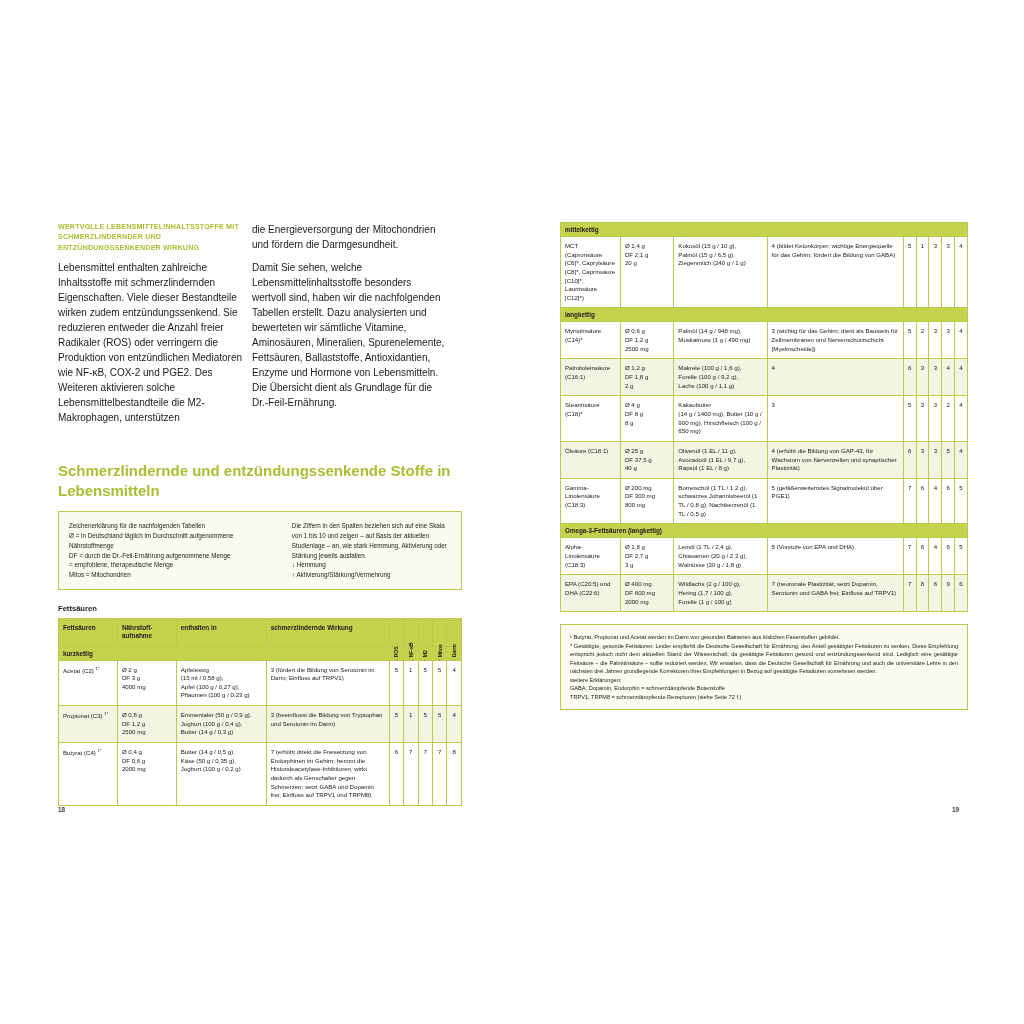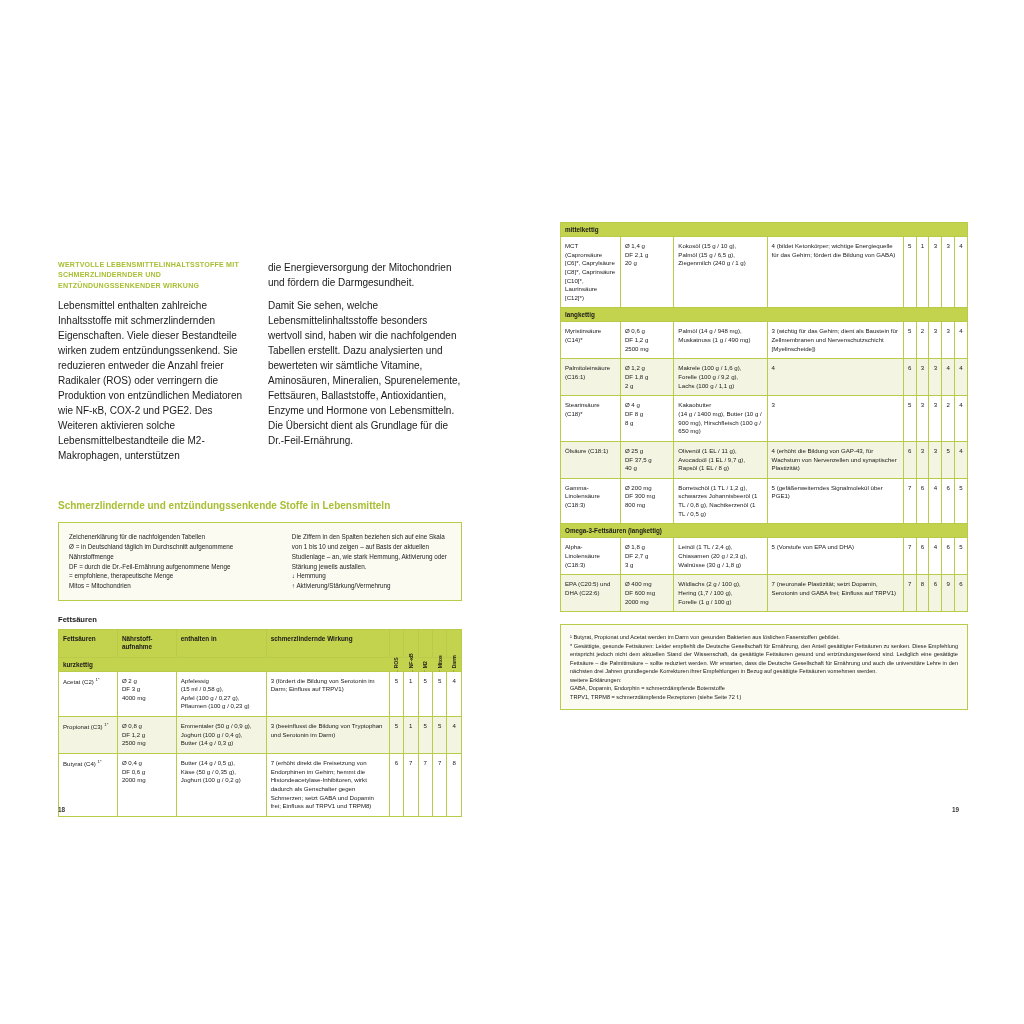--- a/index.html
+++ b/index.html
@@ -3,27 +3,27 @@
 <meta charset="utf-8">
 <style>
   html,body{margin:0;padding:0;background:#ffffff;}
   body{width:1024px;height:1024px;font-family:"Liberation Sans",sans-serif;color:#1a1a1a;}
   .page{position:relative;width:1024px;height:1024px;}
 
   
   .left{position:absolute;left:58px;top:222px;width:404px;}
   .right{position:absolute;left:560px;top:222px;width:408px;}
 
-  .col2{display:flex;gap:16px;margin-top:38px;}
+  .col2{display:flex;}
   .col{width:194px;}
 
   .kicker{color:#a8bf33;font-size:7.1px;font-weight:bold;line-height:1.45;letter-spacing:.2px;text-transform:uppercase;margin-bottom:7px;}
   p.body{font-size:10px;line-height:1.5;margin:0 0 8px 0;text-align:left;}
 
-  h2.section{color:#a8bf33;font-size:10px;font-weight:bold;line-height:1.35;margin:28px 0 10px 0;}
+  h2.section{color:#a8bf33;font-size:15px;font-weight:bold;line-height:1.35;margin:28px 0 10px 0;}
 
   .legend{border:1px solid #b9cc4a;background:#fbfbf2;padding:9px 10px 9px 10px;display:flex;gap:14px;}
   .legend .lcol{font-size:6.3px;line-height:1.55;}
   .legend .lcol.a{width:210px;}
   .legend .lcol.b{width:160px;}
 
   .tbl-title{font-size:7.6px;font-weight:bold;margin:14px 0 5px 0;}
 
   table{border-collapse:collapse;width:100%;}
   .t td,.t th{border:1px solid #b9cc4a;vertical-align:top;}

